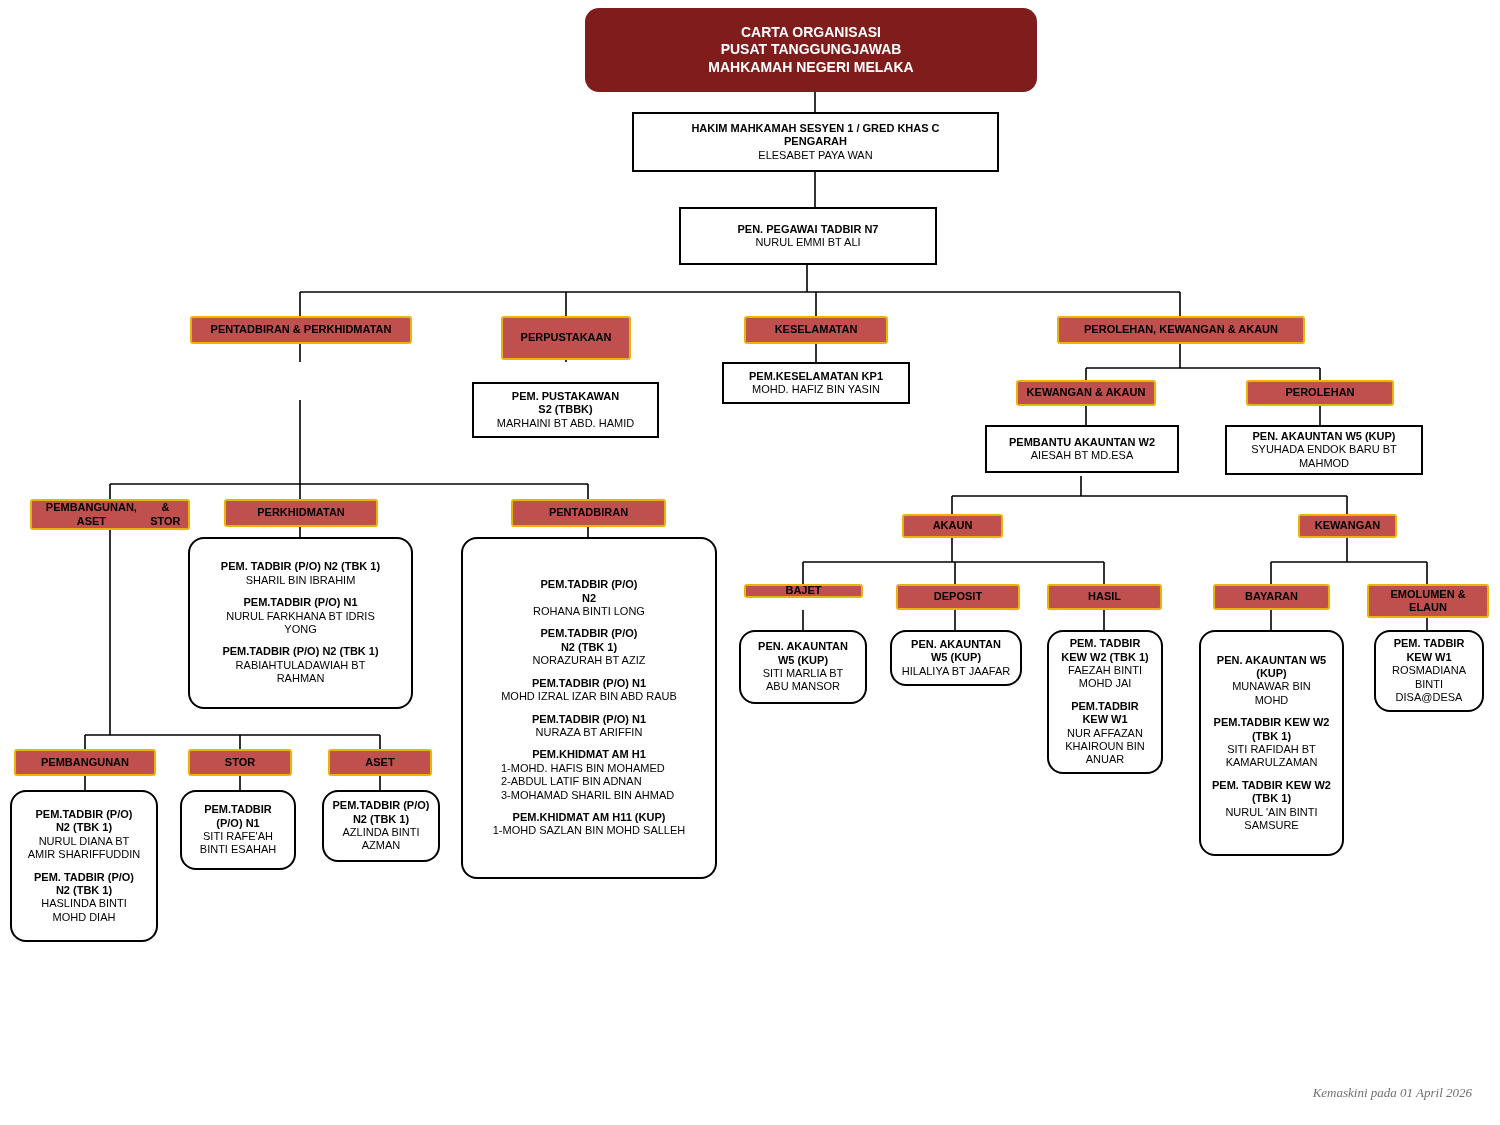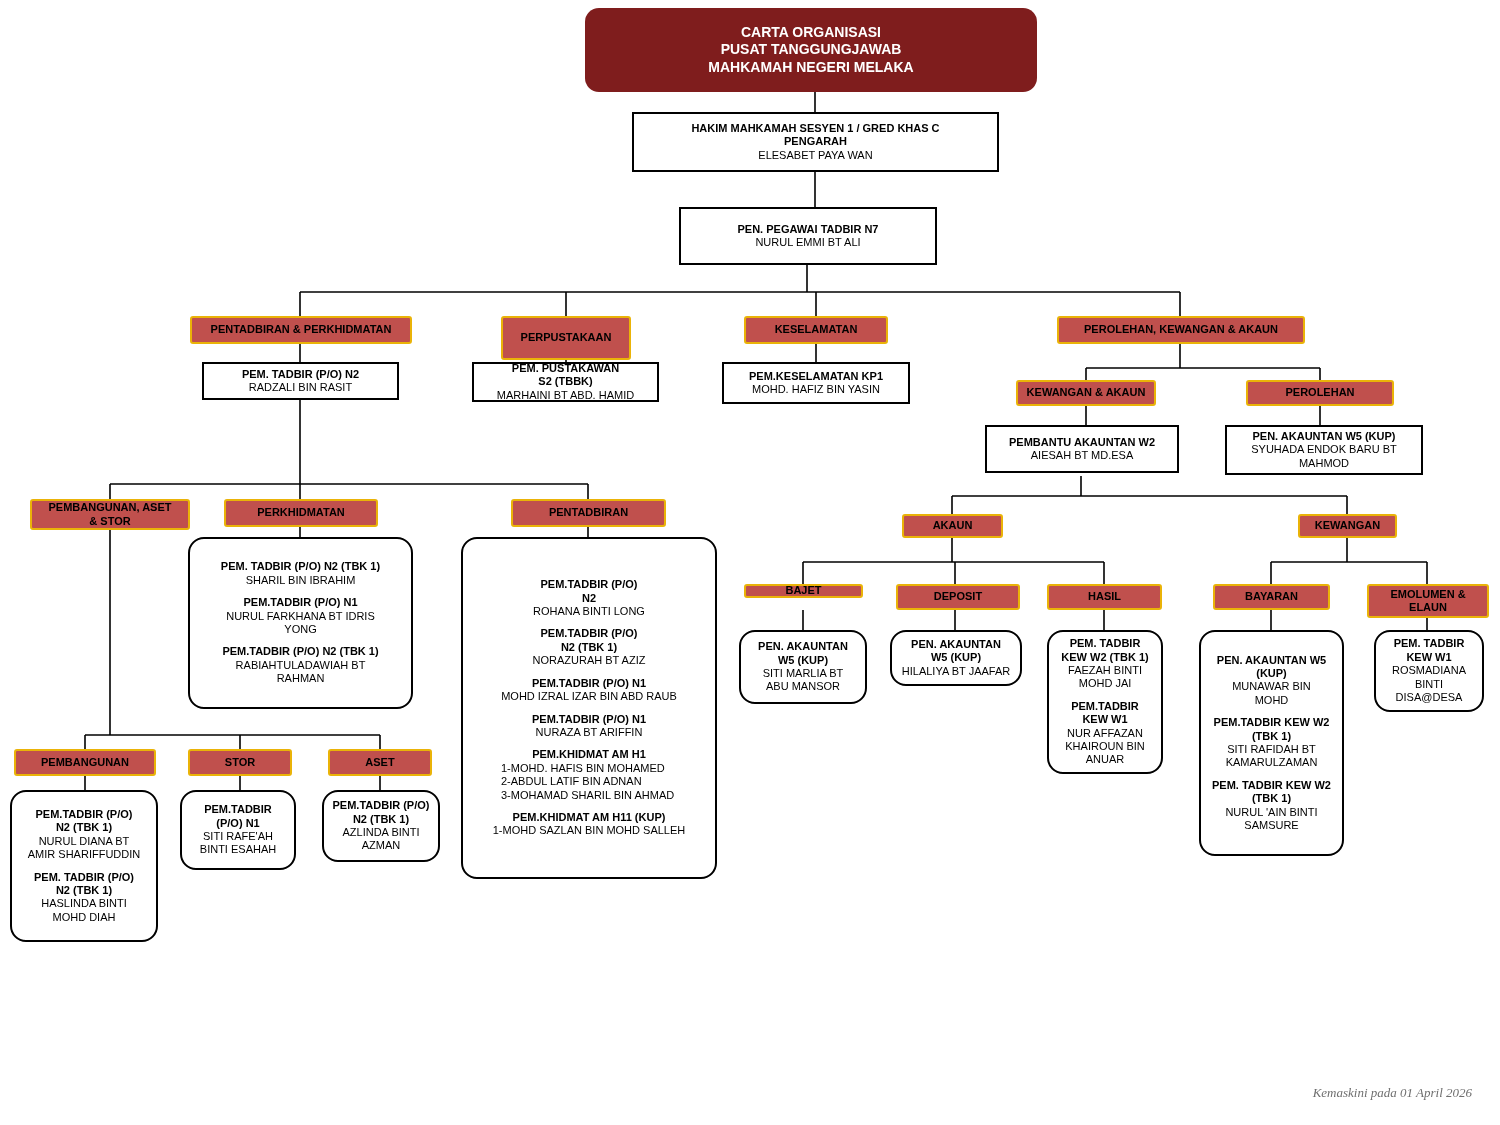--- a/index.html
+++ b/index.html
@@ -186,26 +186,22 @@
   <div class="node red-box" style="left:501px; top:316px; width:130px; height:44px;">
     <span>PERPUSTAKAAN</span>
   </div>
   <div class="node red-box" style="left:744px; top:316px; width:144px; height:28px;">
     <span>KESELAMATAN</span>
   </div>
   <div class="node red-box" style="left:1057px; top:316px; width:248px; height:28px;">
     <span>PEROLEHAN, KEWANGAN &amp; AKAUN</span>
   </div>
 
-  <div class="node white-box sq" style="left:202px; top:362px; width:197px; height:38px;">
-    <span class="ln bold">PEM. TADBIR (P/O) N2</span>
-    <span class="ln">RADZALI BIN RASIT</span>
-  </div>
-
-  <div class="node white-box sq" style="left:472px; top:362px; width:187px; height:40px;">
+
+  <div class="node white-box sq" style="left:472px; top:382px; width:187px; height:56px;">
     <span class="ln bold">PEM. PUSTAKAWAN</span>
     <span class="ln bold">S2 (TBBK)</span>
     <span class="ln">MARHAINI BT ABD.  HAMID</span>
   </div>
 
   <div class="node white-box sq" style="left:722px; top:362px; width:188px; height:42px;">
     <span class="ln bold">PEM.KESELAMATAN KP1</span>
     <span class="ln">MOHD. HAFIZ BIN YASIN</span>
   </div>
 
@@ -295,21 +291,21 @@
   </div>
 
   <div class="node white-box rnd" style="left:1374px; top:630px; width:110px; height:82px;">
     <span class="ln bold">PEM. TADBIR</span>
     <span class="ln bold">KEW W1</span>
     <span class="ln">ROSMADIANA</span>
     <span class="ln">BINTI</span>
     <span class="ln">DISA@DESA</span>
   </div>
 
-  <div class="node red-box" style="left:30px; top:499px; width:160px; height:31px; flex-direction:column;">
+  <div class="node red-box" style="left:30px; top:499px; width:160px; height:31px; flex-direction:row;">
     <span class="ln">PEMBANGUNAN,  ASET</span>
     <span class="ln">&amp; STOR</span>
   </div>
   <div class="node red-box" style="left:224px; top:499px; width:154px; height:28px;">
     <span>PERKHIDMATAN</span>
   </div>
   <div class="node red-box" style="left:511px; top:499px; width:155px; height:28px;">
     <span>PENTADBIRAN</span>
   </div>
 

